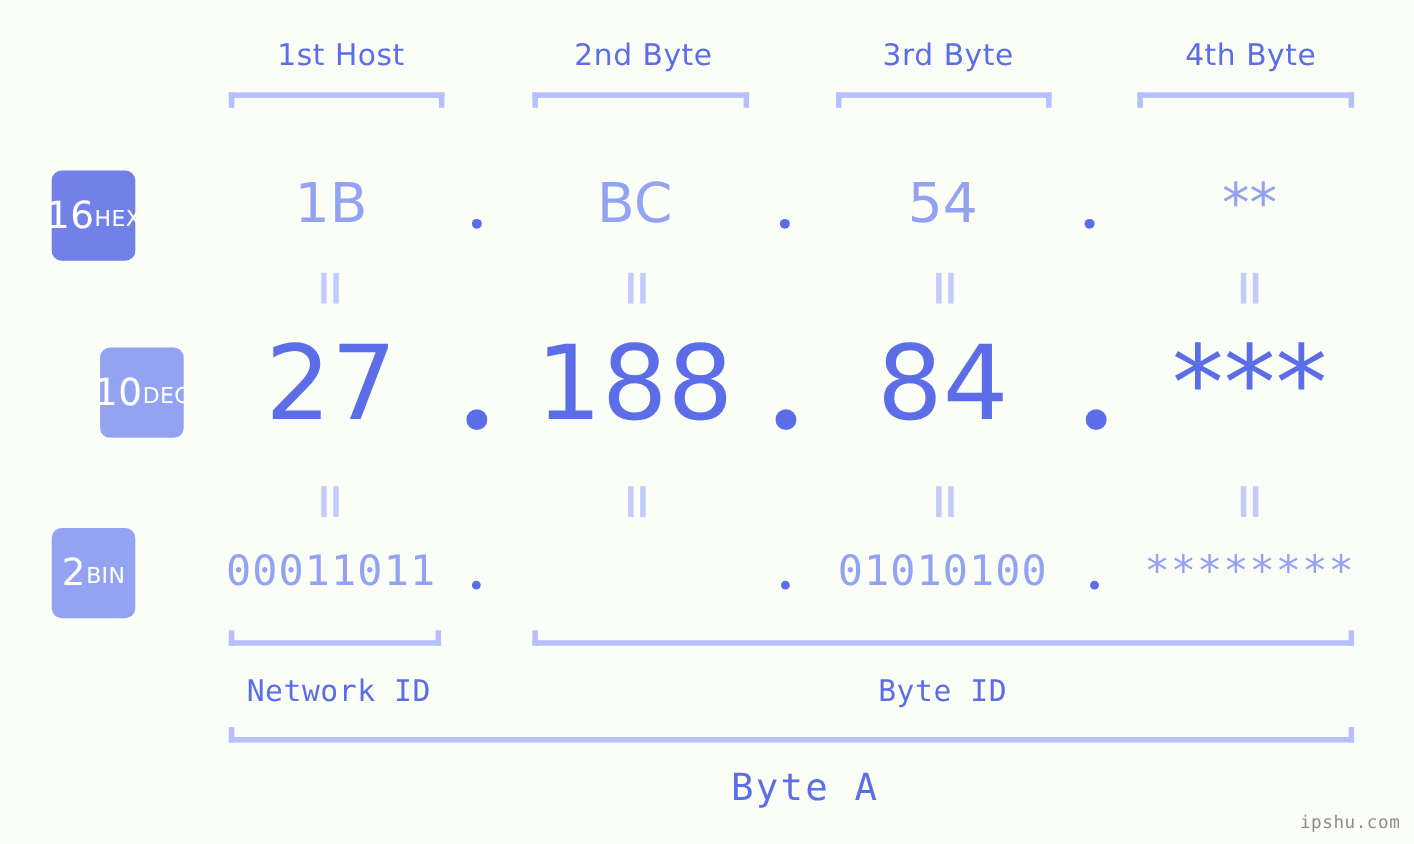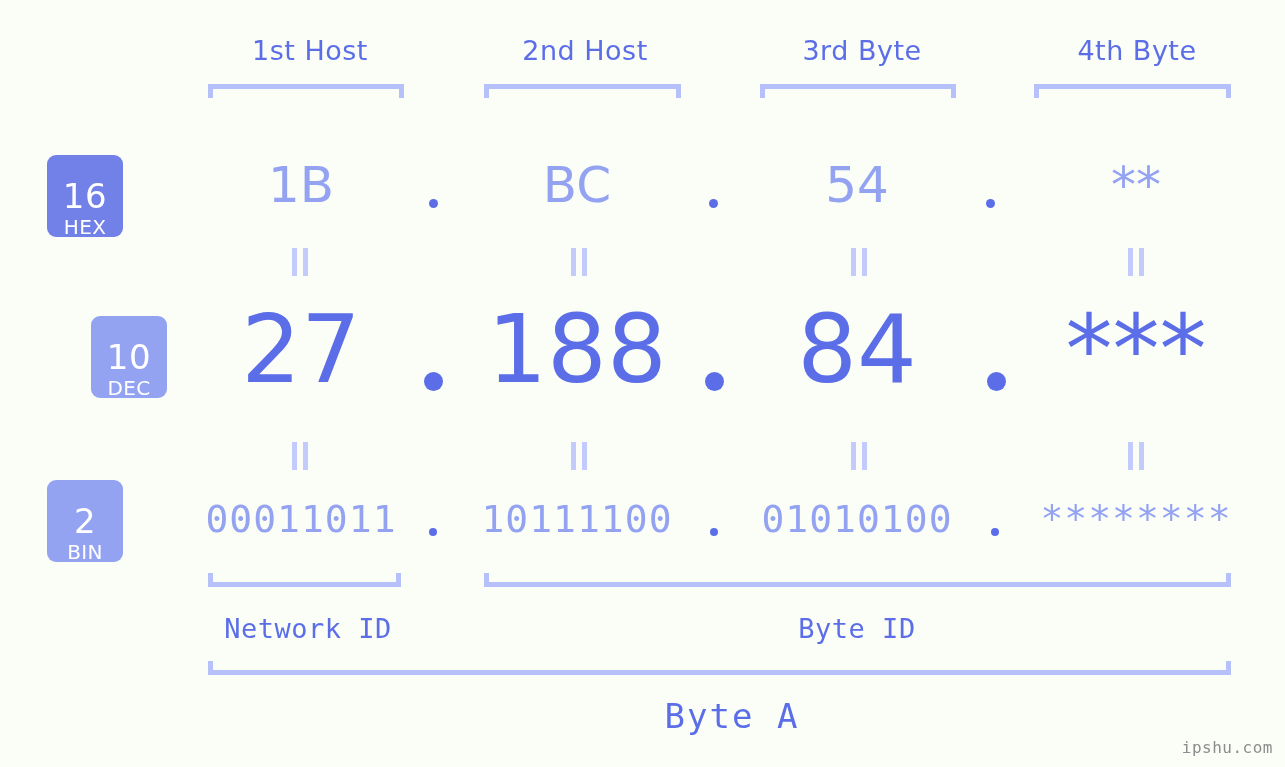--- a/index.html
+++ b/index.html
@@ -48,23 +48,23 @@
   }
 
   
   .badge {
     position: absolute;
     width: 76px;
     height: 82px;
     border-radius: 9px;
     color: #ffffff;
     display: flex;
-    flex-direction: column;
+    flex-direction: row;
     align-items: center;
-    justify-content: flex-end;
+    justify-content: center;
     line-height: 1;
   }
   .badge .num {
     font-size: 34px;
     font-weight: 400;
     letter-spacing: 0.5px;
   }
   .badge .nm {
     font-size: 20px;
     font-weight: 400;
@@ -156,21 +156,21 @@
     color: #8d8d8d;
     letter-spacing: 0.5px;
   }
 </style>
 </head>
 <body>
 
 <div id="stage">
 
   <div class="byte-label" style="left:195px; top:35px; width:230px;">1st Host</div>
-  <div class="byte-label" style="left:470px; top:35px; width:230px;">2nd Host</div>
+  <div class="byte-label" style="left:470px; top:35px; width:230px;">2nd Byte</div>
   <div class="byte-label" style="left:747px; top:35px; width:230px;">3rd Byte</div>
   <div class="byte-label" style="left:1022px; top:35px; width:230px;">4th Byte</div>
 
   <div class="bracket-top" style="left:208px; top:84px; width:196px;"></div>
   <div class="bracket-top" style="left:484px; top:84px; width:197px;"></div>
   <div class="bracket-top" style="left:760px; top:84px; width:196px;"></div>
   <div class="bracket-top" style="left:1034px; top:84px; width:197px;"></div>
 
   <div class="badge badge-hex" style="left:47px; top:155px;">
     <span class="num">16</span>
@@ -231,21 +231,20 @@
   <div class="eqmark" style="left:851px; top:442px;">
       <i></i>
       <i></i>
     </div>
   <div class="eqmark" style="left:1128px; top:442px;">
       <i></i>
       <i></i>
     </div>
 
   <div class="val bin-val" style="left:186px; top:500px; width:230px;">00011011</div>
-  <div class="val bin-val" style="left:462px; top:500px; width:230px;">10111100</div>
   <div class="val bin-val" style="left:742px; top:500px; width:230px;">01010100</div>
   <div class="val bin-val" style="left:1021px; top:500px; width:230px;">********</div>
 
   <div class="dot dot-bin" style="left:429px; top:528px;"></div>
   <div class="dot dot-bin" style="left:710px; top:528px;"></div>
   <div class="dot dot-bin" style="left:991px; top:528px;"></div>
 
   <div class="bracket-bottom" style="left:208px; top:573px; width:193px;"></div>
   <div class="bracket-bottom" style="left:484px; top:573px; width:747px;"></div>
 

